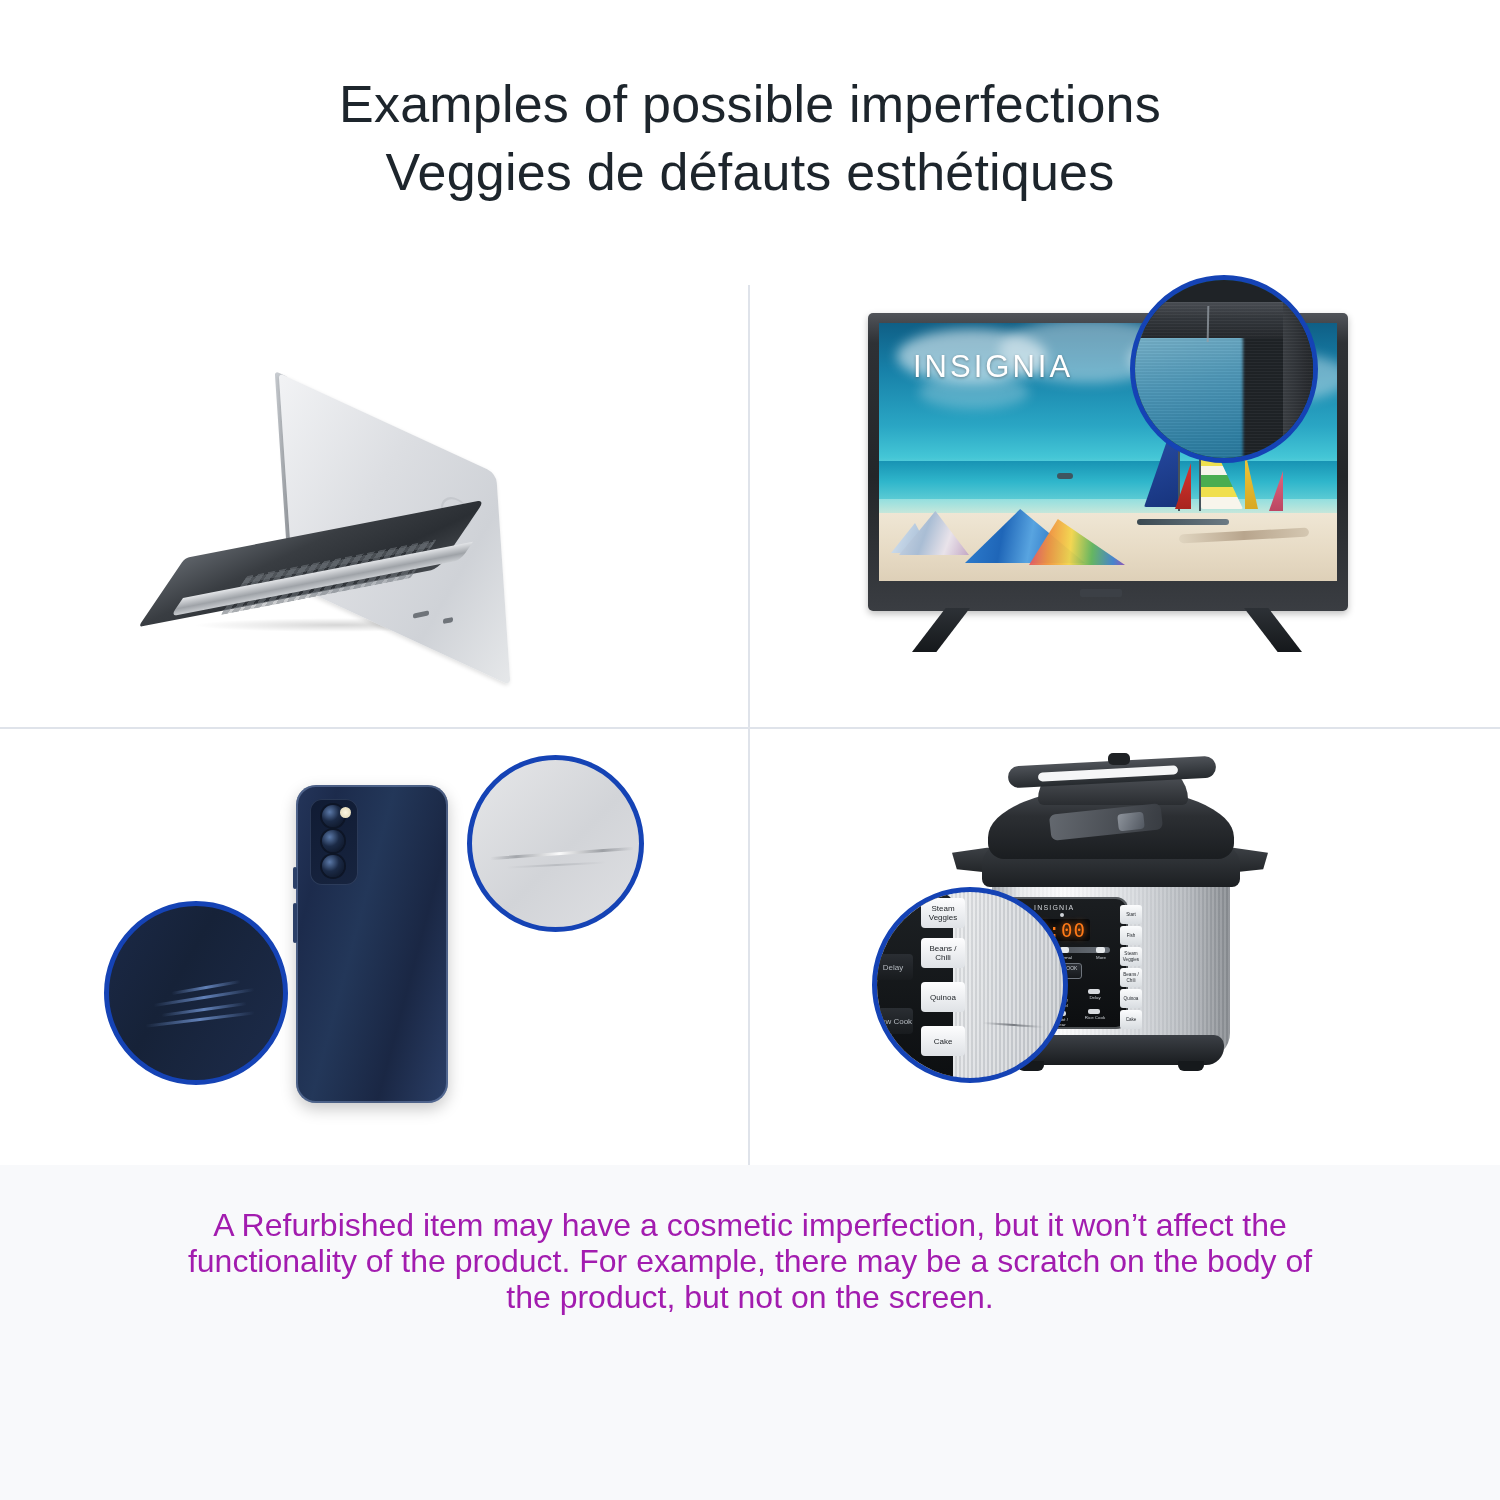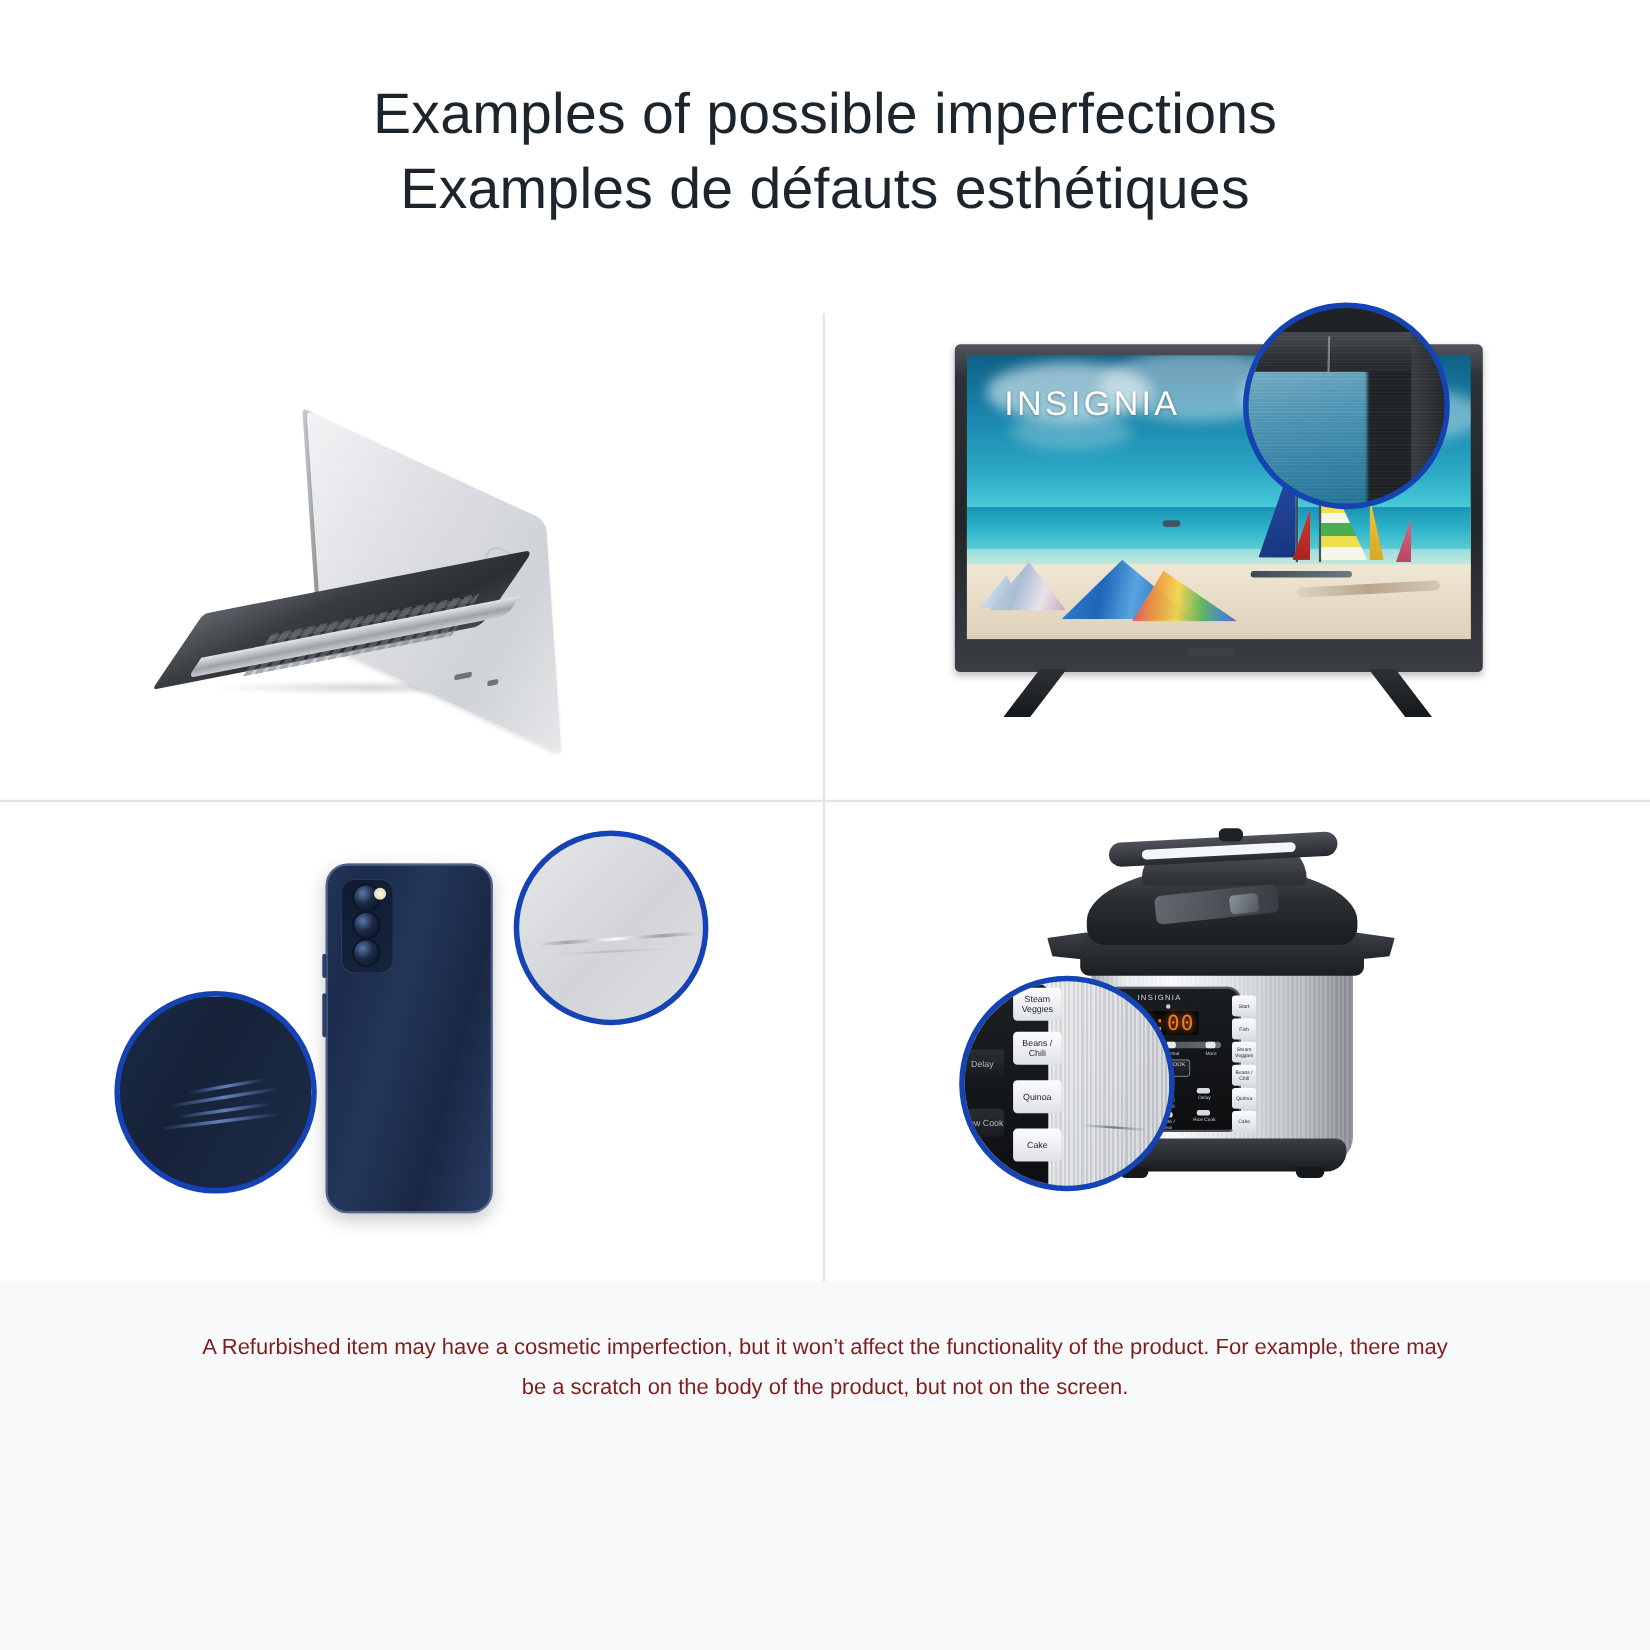--- a/index.html
+++ b/index.html
@@ -814,35 +814,35 @@
   }
   .note-inner {
     position: absolute;
     left: 180px;
     top: 42px;
     width: 1140px;
     text-align: center;
   }
   .note-p {
     margin: 0 0 24px 0;
-    font-size: 20px;
+    font-size: 32px;
     line-height: 36px;
-    color: #7f1d1d;
+    color: #a21caf;
     font-weight: 400;
   }
   .note-p:last-child { margin-bottom: 0; }
 </style>
 </head>
 <body>
 
 <div id="page">
 
   <div class="header">
     <span class="title-line">Examples of possible imperfections</span>
-    <span class="title-line">Examples de défauts esthétiques</span>
+    <span class="title-line">Veggies de défauts esthétiques</span>
   </div>
 
   <div class="grid">
 
     <div class="vdivider"></div>
     <div class="hdivider"></div>
 
     <div class="cell cell-tl">
       <div class="stage">
         <div class="laptop-wrap">

